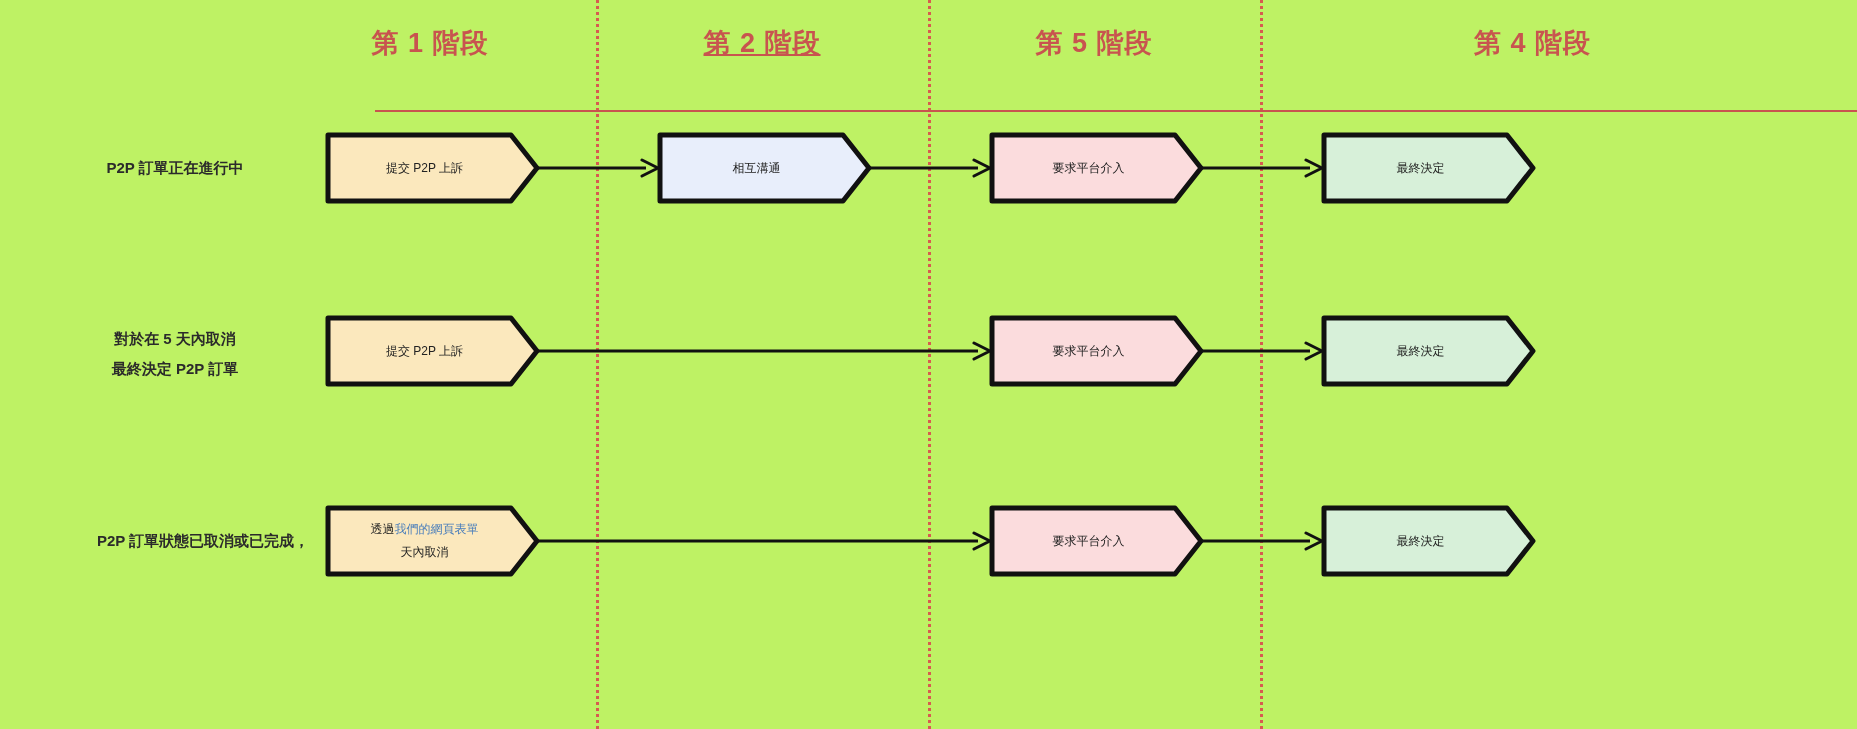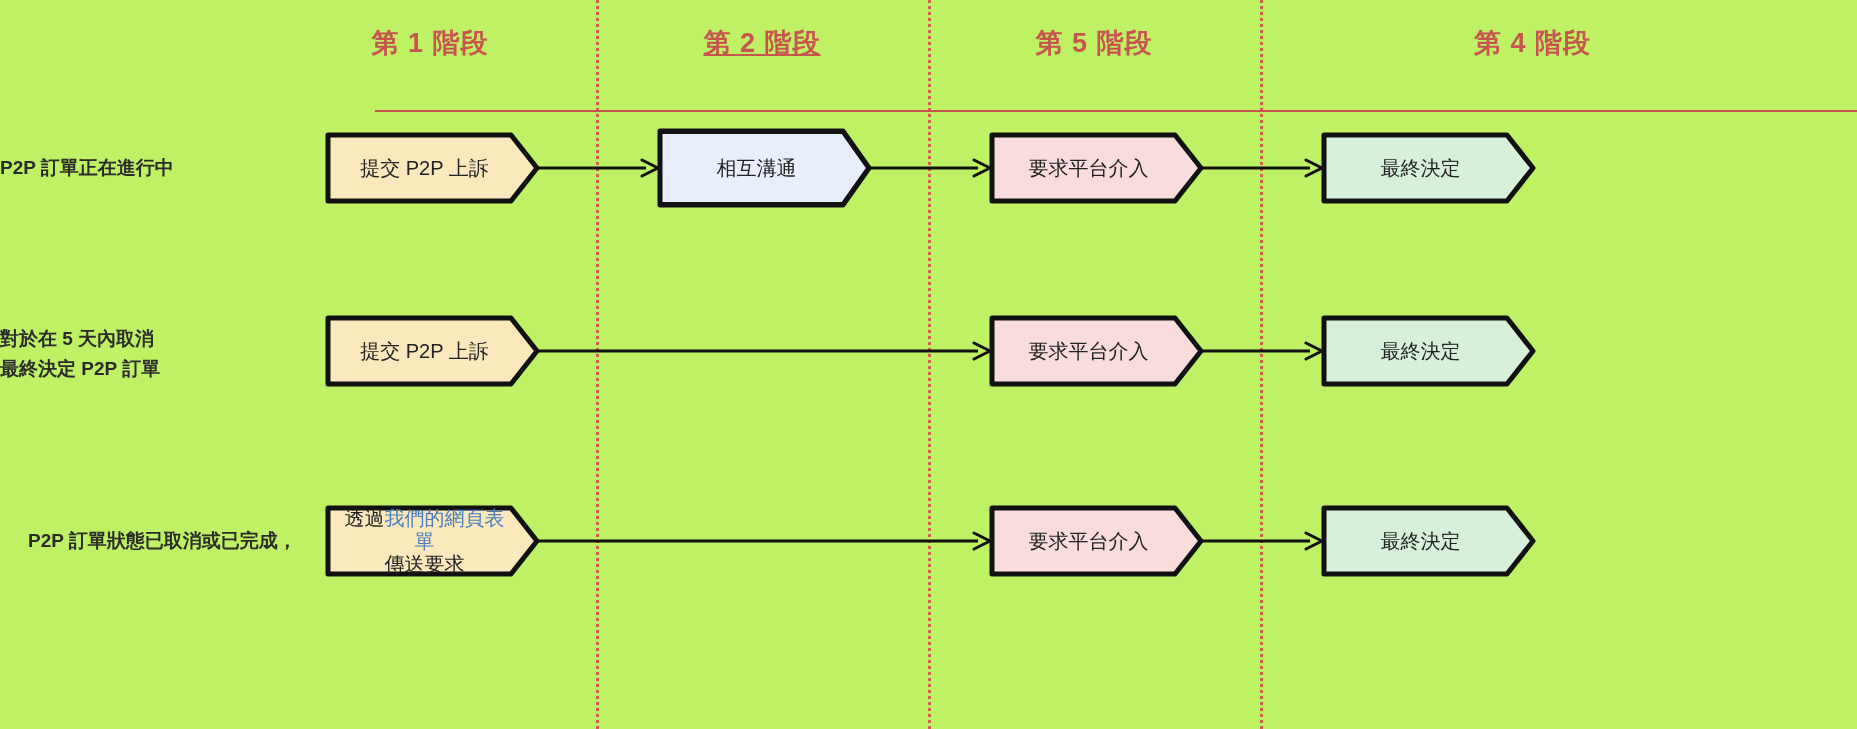--- a/index.html
+++ b/index.html
@@ -51,36 +51,37 @@
     top: 110px;
     height: 0;
     border-top: 2px solid #c8544f;
   }
 
   
   .row-label {
     position: absolute;
     width: 350px;
     left: 0;
-    font-size: 19px;
+    text-align: center;
+    font-size: 15px;
     font-weight: bold;
     color: #2b2b2b;
     line-height: 30px;
     transform: translateY(-50%);
   }
 
   
   .chevron {
     position: absolute;
     transform: translateY(-50%);
     display: flex;
     align-items: center;
     justify-content: center;
     box-sizing: border-box;
-    font-size: 20px;
+    font-size: 12px;
     line-height: 23px;
     color: #222;
     text-align: center;
     padding-right: 26px;
     padding-left: 10px;
   }
   .chevron .svgwrap {
     position: absolute;
     inset: 0;
     z-index: 0;
@@ -133,21 +134,21 @@
     <span class="ctext">提交 P2P 上訴</span>
   </div>
 
   <div class="connector" style="left:538px; top:168px; width:122px;">
     <svg viewBox="0 0 122 22" preserveAspectRatio="none">
       <line x1="0" y1="11" x2="108" y2="11" stroke="#111111" stroke-width="3"></line>
       <path d="M104,3 L120,11 L104,19" fill="none" stroke="#111111" stroke-width="3" stroke-linejoin="round" stroke-linecap="round"></path>
     </svg>
   </div>
 
-  <div class="chevron" style="left:657px; top:168px; width:215px; height:80px;">
+  <div class="chevron" style="left:657px; top:168px; width:215px; height:72px;">
     <span class="svgwrap">
       <svg viewBox="0 0 215 72" preserveAspectRatio="none">
         <path d="M3,3 L186,3 L212,36 L186,69 L3,69 Z" fill="#e8eefb" stroke="#111111" stroke-width="5" stroke-linejoin="round"></path>
       </svg>
     </span>
     <span class="ctext">相互溝通</span>
   </div>
 
   <div class="connector" style="left:870px; top:168px; width:122px;">
     <svg viewBox="0 0 122 22" preserveAspectRatio="none">
@@ -232,21 +233,21 @@
   </div>
 
   <div class="chevron" style="left:325px; top:541px; width:215px; height:72px;text-align:center;">
     <span class="svgwrap">
       <svg viewBox="0 0 215 72" preserveAspectRatio="none">
         <path d="M3,3 L186,3 L212,36 L186,69 L3,69 Z" fill="#fbe8bd" stroke="#111111" stroke-width="5" stroke-linejoin="round"></path>
       </svg>
     </span>
     <span class="ctext">
       <span>透過</span><a href="#" class="linktext">我們的網頁表單</a><br>
-      <span>傳送要求</span>
+      <span>天內取消</span>
     </span>
   </div>
 
   <div class="connector" style="left:538px; top:541px; width:454px;">
     <svg viewBox="0 0 454 22" preserveAspectRatio="none">
       <line x1="0" y1="11" x2="440" y2="11" stroke="#111111" stroke-width="3"></line>
       <path d="M436,3 L452,11 L436,19" fill="none" stroke="#111111" stroke-width="3" stroke-linejoin="round" stroke-linecap="round"></path>
     </svg>
   </div>
 

